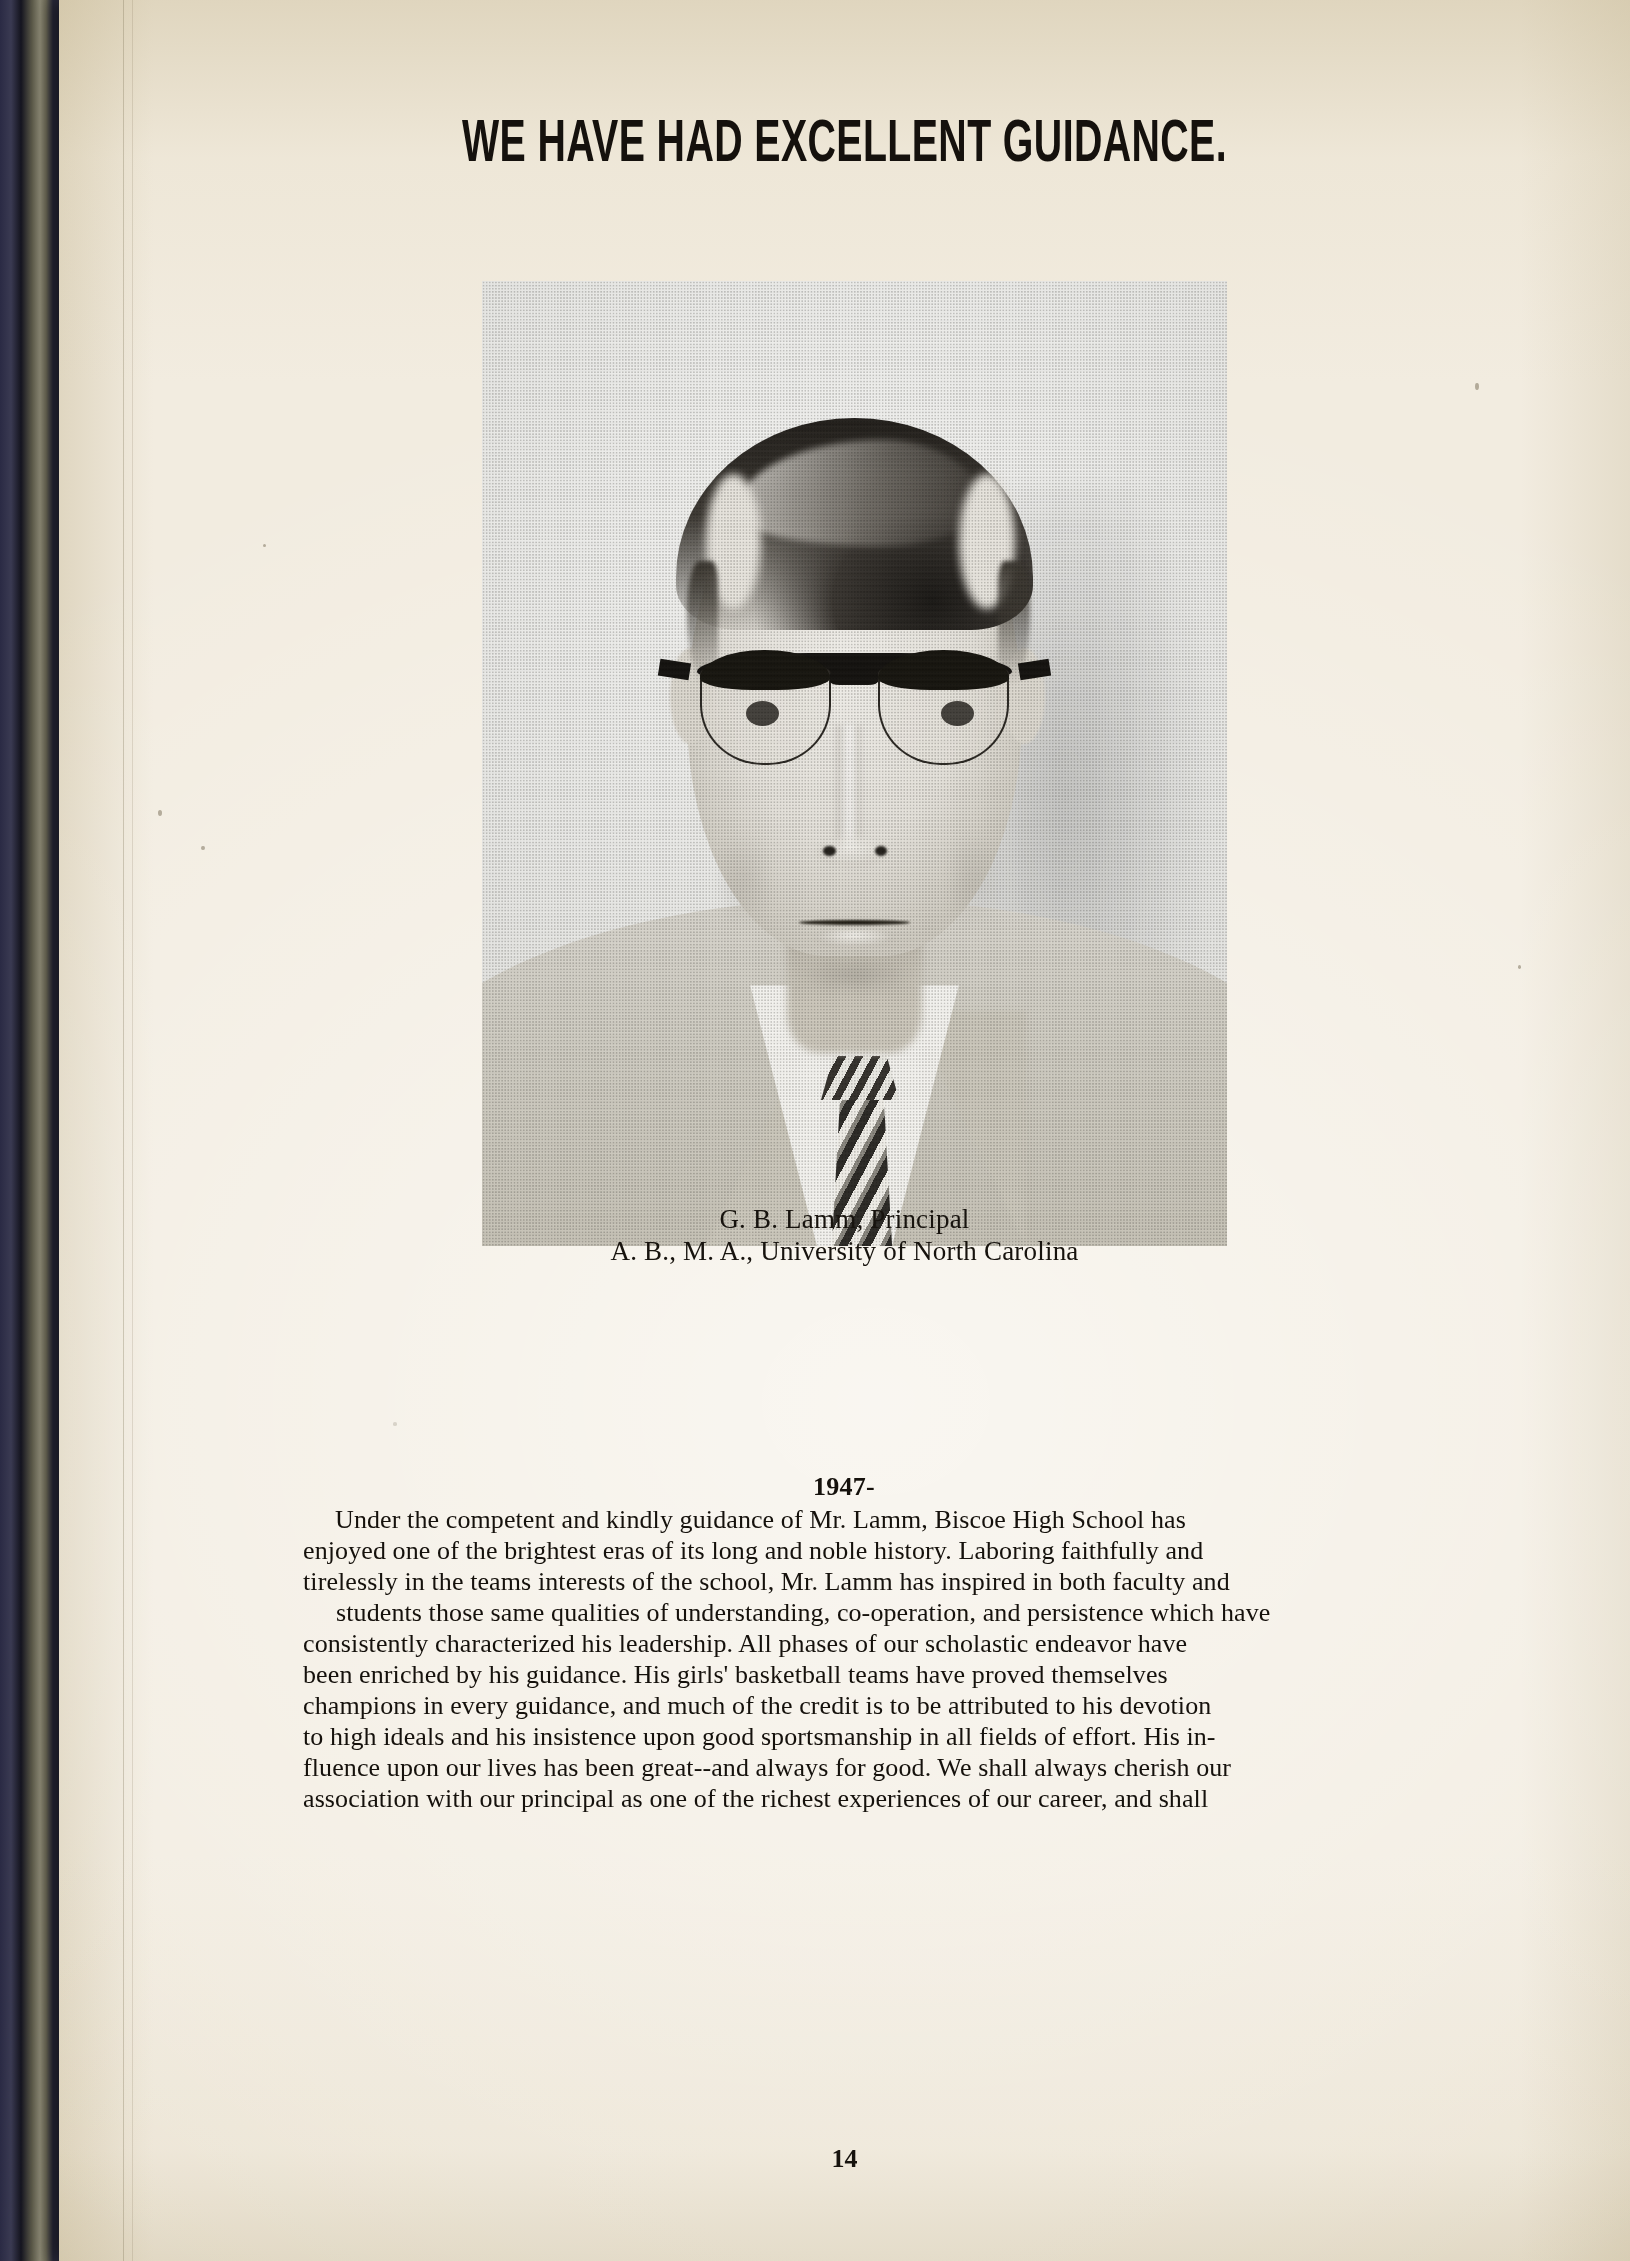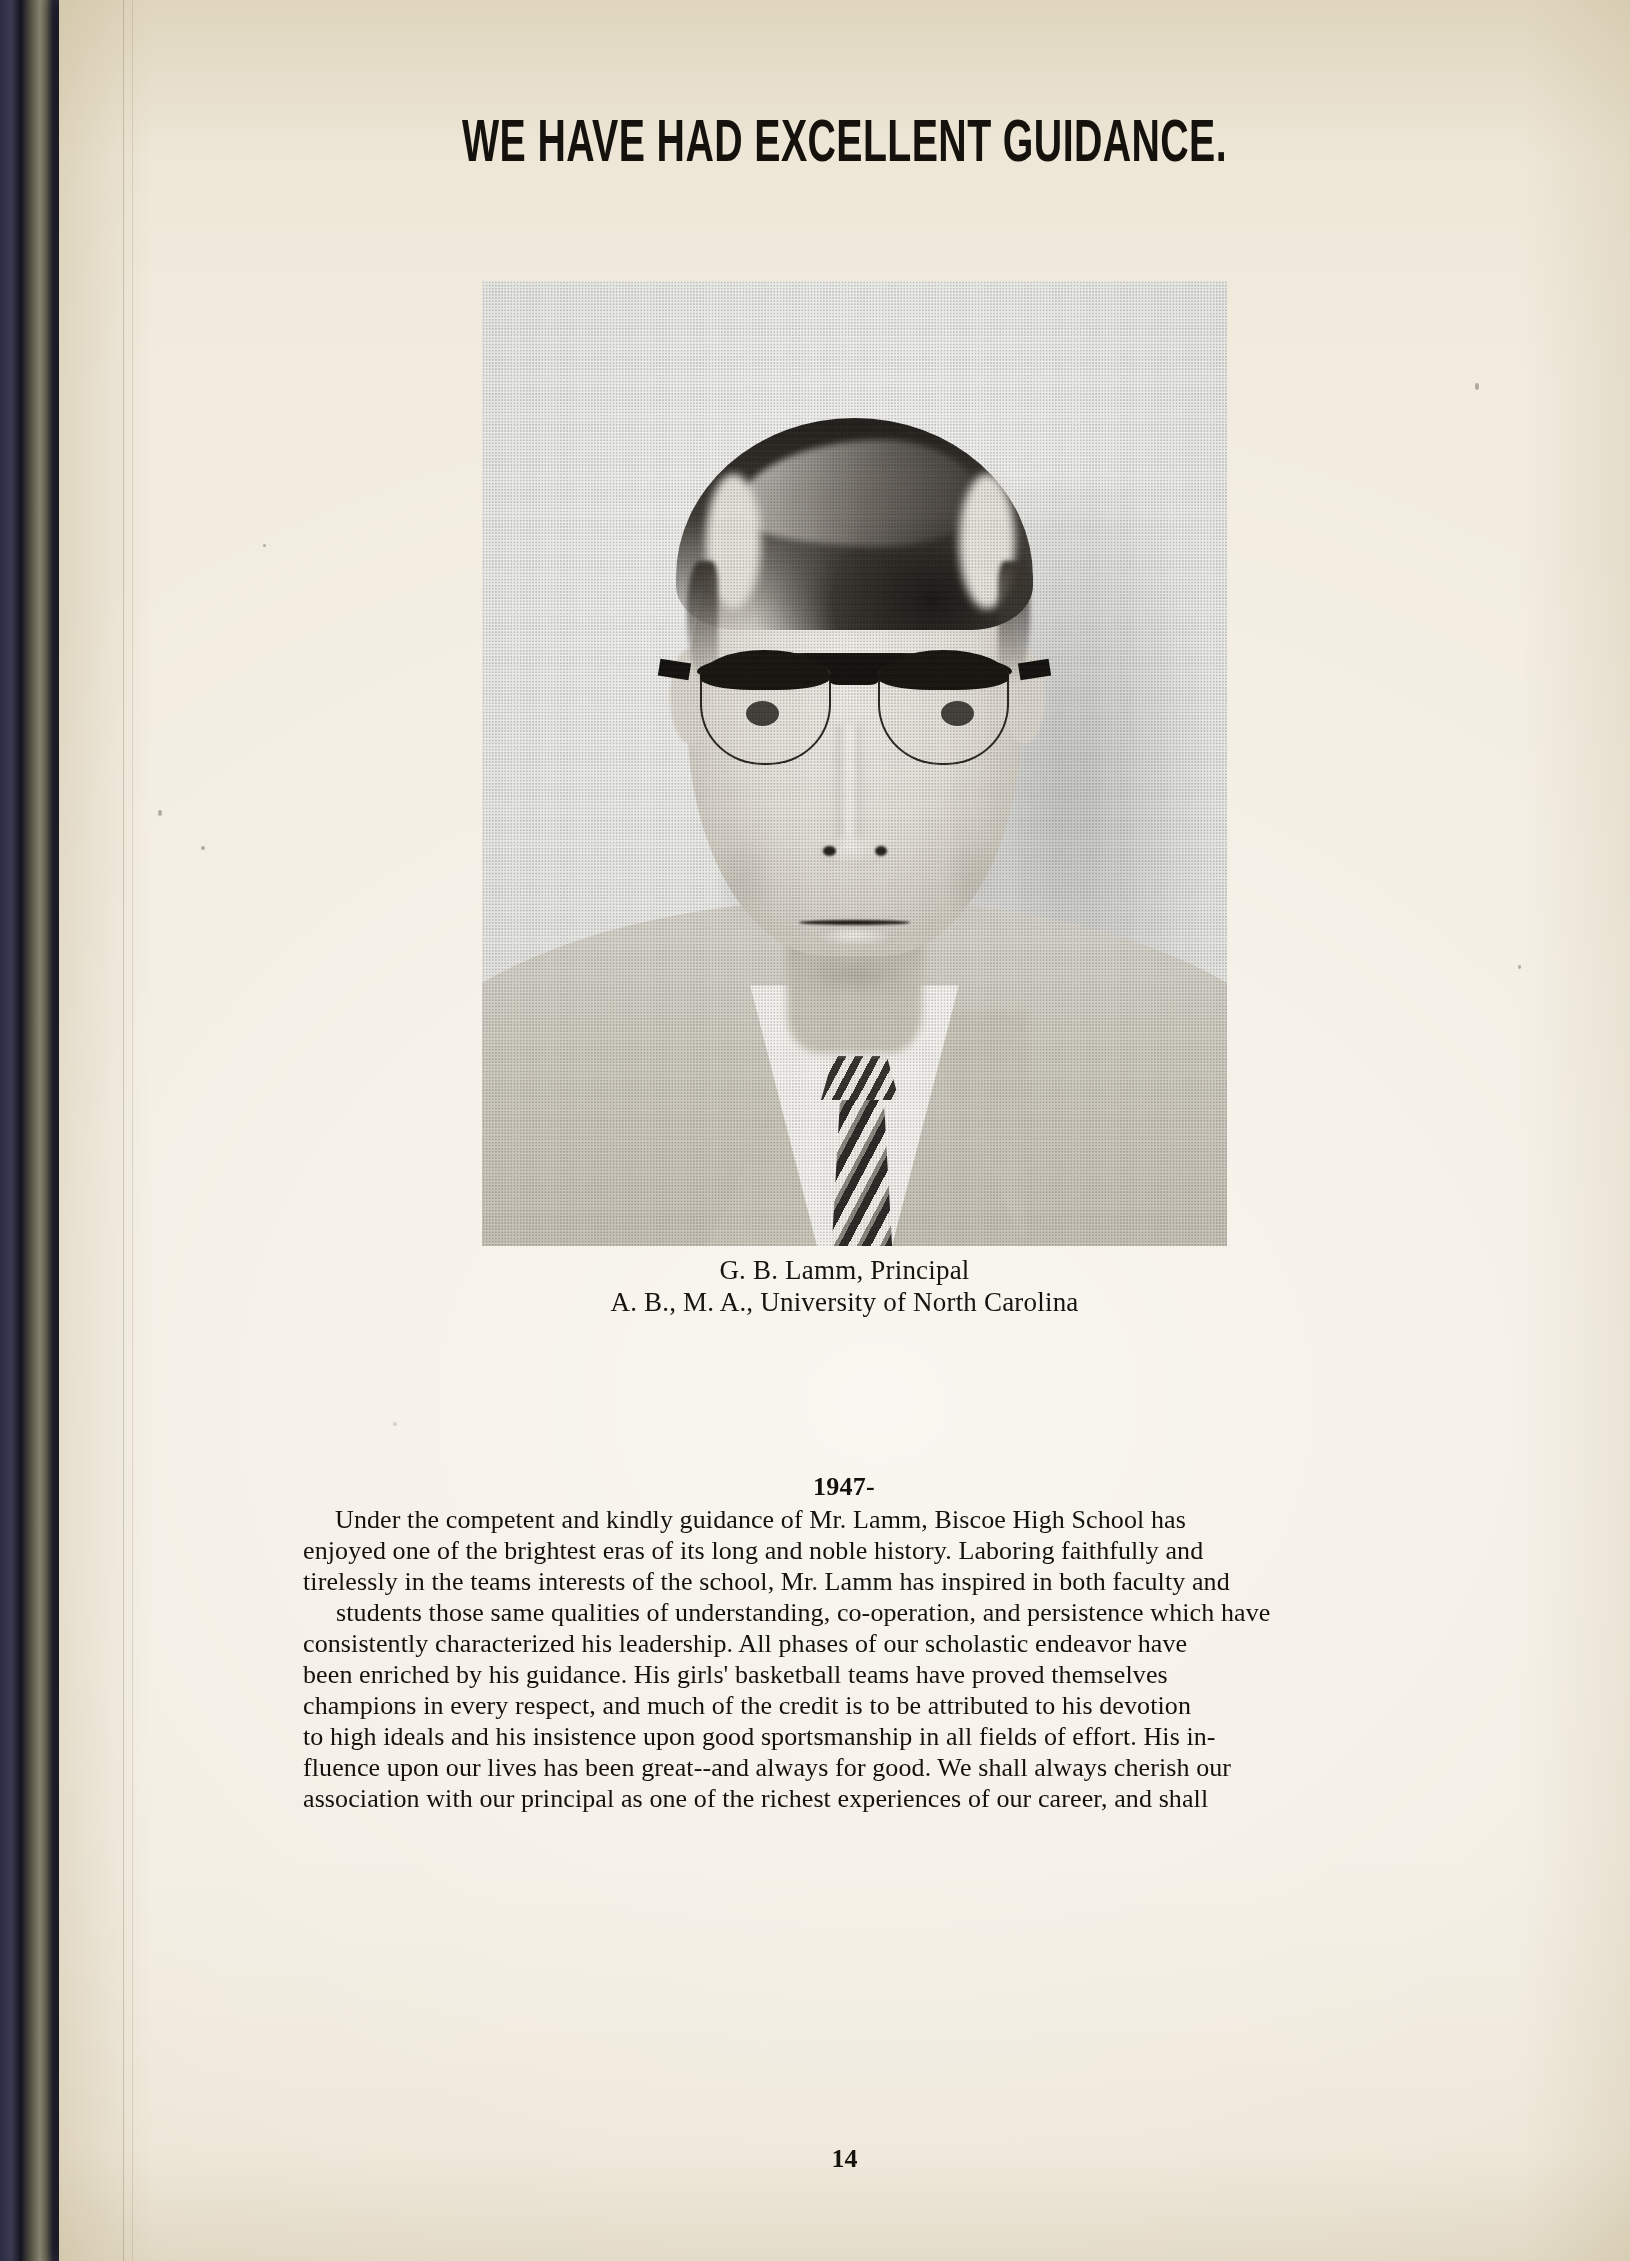--- a/index.html
+++ b/index.html
@@ -366,21 +366,21 @@
     background-image:
       repeating-linear-gradient(0deg, rgba(255,255,255,0.05) 0px, rgba(0,0,0,0.045) 0.6px, rgba(255,255,255,0.05) 1.2px);
     opacity: 0.5;
     pointer-events: none;
   }
 
   
   .caption {
     position: absolute;
     left: 59px;
-    top: 1254px;
+    top: 1203px;
     width: 1571px;
     text-align: center;
     font-family: "Liberation Serif", serif;
     font-size: 27px;
     line-height: 32px;
     color: #17130e;
     letter-spacing: 0.2px;
   }
   .caption div { white-space: nowrap; }
 
@@ -510,21 +510,21 @@
 
   <div class="year-head">1947-</div>
 
   <div class="body-text">
     <span class="ln" style="display: inline-block; transform-origin: left center; transform: scaleX(1); margin-left: 32px;">Under  the   competent   and   kindly  guidance  of Mr. Lamm, Biscoe High School has</span>
     <span class="ln" style="display: inline-block; transform-origin: left center; transform: scaleX(1);">enjoyed  one  of the  brightest eras of its long and noble history. Laboring faithfully and</span>
     <span class="ln" style="display: inline-block; transform-origin: left center; transform: scaleX(1);">tirelessly  in the teams interests of the school,  Mr. Lamm has inspired in both faculty and</span>
     <span class="ln" style="display: inline-block; transform-origin: left center; transform: scaleX(1); margin-left: 33px;">students those same qualities of understanding, co-operation, and persistence which have</span>
     <span class="ln" style="display: inline-block; transform-origin: left center; transform: scaleX(1);">consistently  characterized  his  leadership.  All phases  of our scholastic endeavor have</span>
     <span class="ln" style="display: inline-block; transform-origin: left center; transform: scaleX(1);">been  enriched  by  his  guidance.  His girls' basketball teams  have proved  themselves</span>
-    <span class="ln" style="display: inline-block; transform-origin: left center; transform: scaleX(1);">champions  in every  respect,  and much of the credit is to be attributed to his devotion</span>
+    <span class="ln" style="display: inline-block; transform-origin: left center; transform: scaleX(1);">champions  in every  guidance,  and much of the credit is to be attributed to his devotion</span>
     <span class="ln" style="display: inline-block; transform-origin: left center; transform: scaleX(1);">to high ideals  and his insistence upon good sportsmanship in all fields of effort. His in-</span>
     <span class="ln" style="display: inline-block; transform-origin: left center; transform: scaleX(1);">fluence upon our lives has been great--and always for good. We shall always cherish our</span>
     <span class="ln" style="display: inline-block; transform-origin: left center; transform: scaleX(1);">association  with our  principal as one of the richest experiences of our career, and shall</span>
   </div>
 
   <div class="folio">14</div>
 
 </div>
 
 

